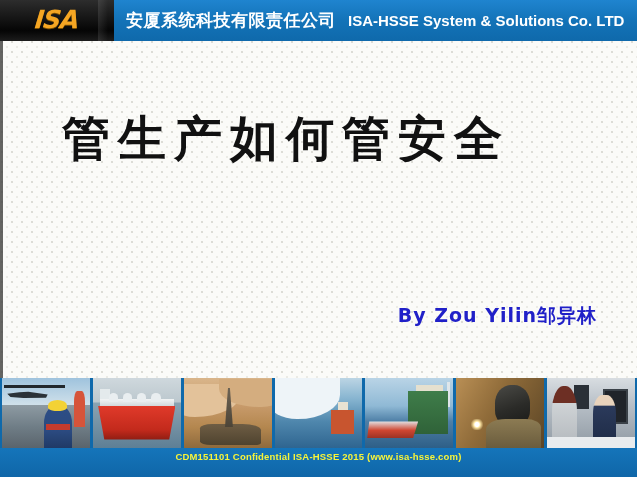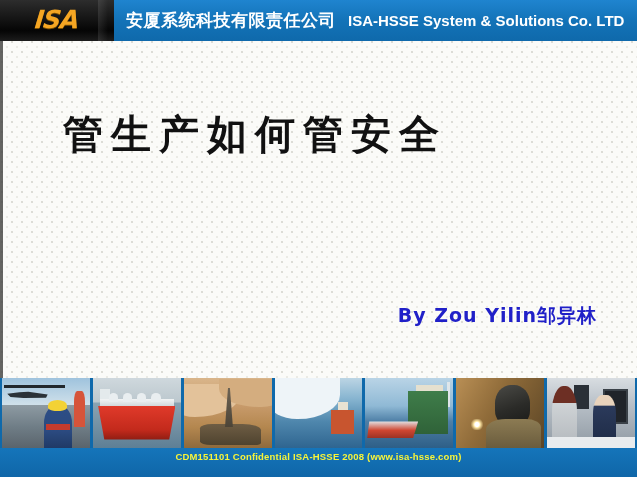--- a/index.html
+++ b/index.html
@@ -102,25 +102,25 @@
     white-space: nowrap;
     margin-left: 12px;
   }
 
   
   .title {
     position: absolute;
     left: 0;
     top: 112px;
     width: 510px;
-    text-align: center;
+    text-align: right;
     color: #111111;
     font-family: "DejaVu Serif", serif;
     font-weight: bold;
-    font-size: 40px;
+    font-size: 48px;
     letter-spacing: 8px;
     line-height: 1.1;
     white-space: nowrap;
   }
 
   
   .author {
     position: absolute;
     right: 40px;
     top: 303px;
@@ -415,16 +415,16 @@
       <div class="monitor2"></div>
       <div class="monitor"></div>
       <div class="woman"></div>
       <div class="man"></div>
       <div class="desk"></div>
     </div>
 
   </div>
 
   <div class="footer">
-    <div class="l2">CDM151101 Confidential   ISA-HSSE 2008  (www.isa-hsse.com)</div>
+    <div class="l2">CDM151101 Confidential   ISA-HSSE 2015  (www.isa-hsse.com)</div>
   </div>
 
 </div>
 
 </body></html>

